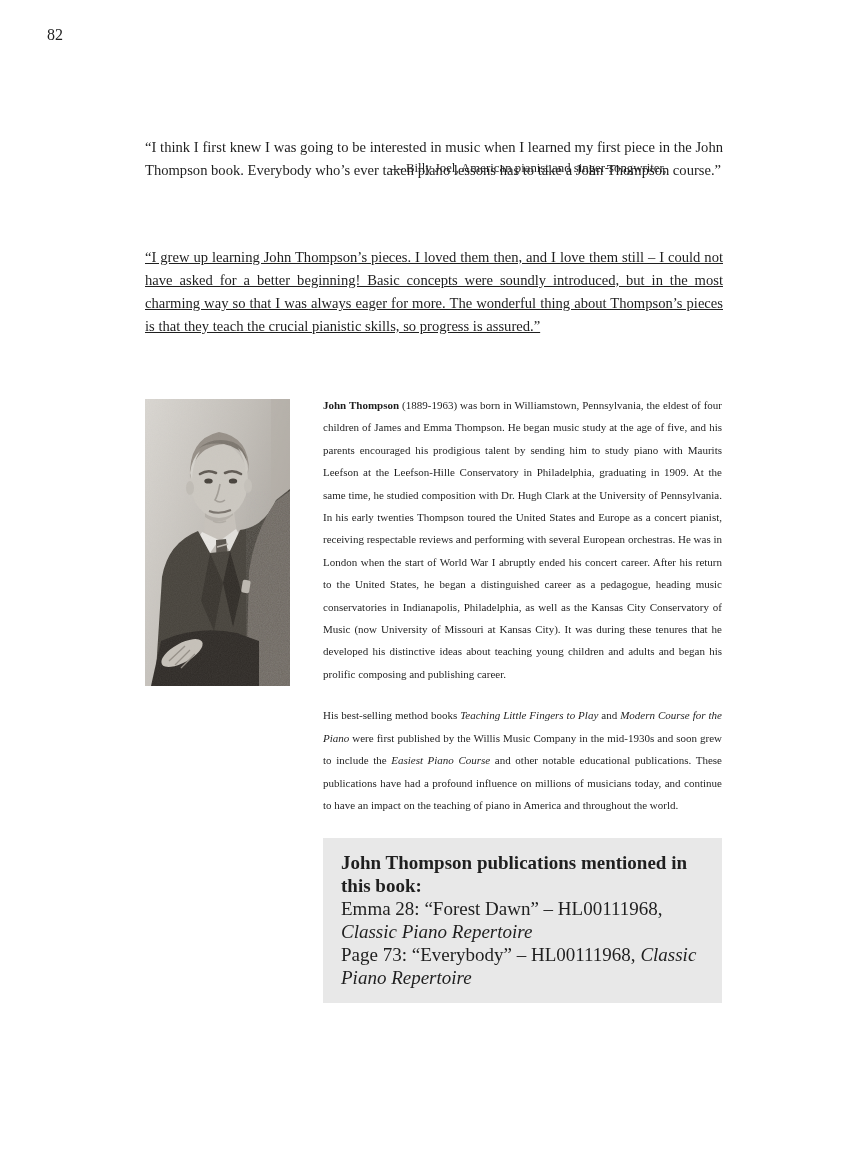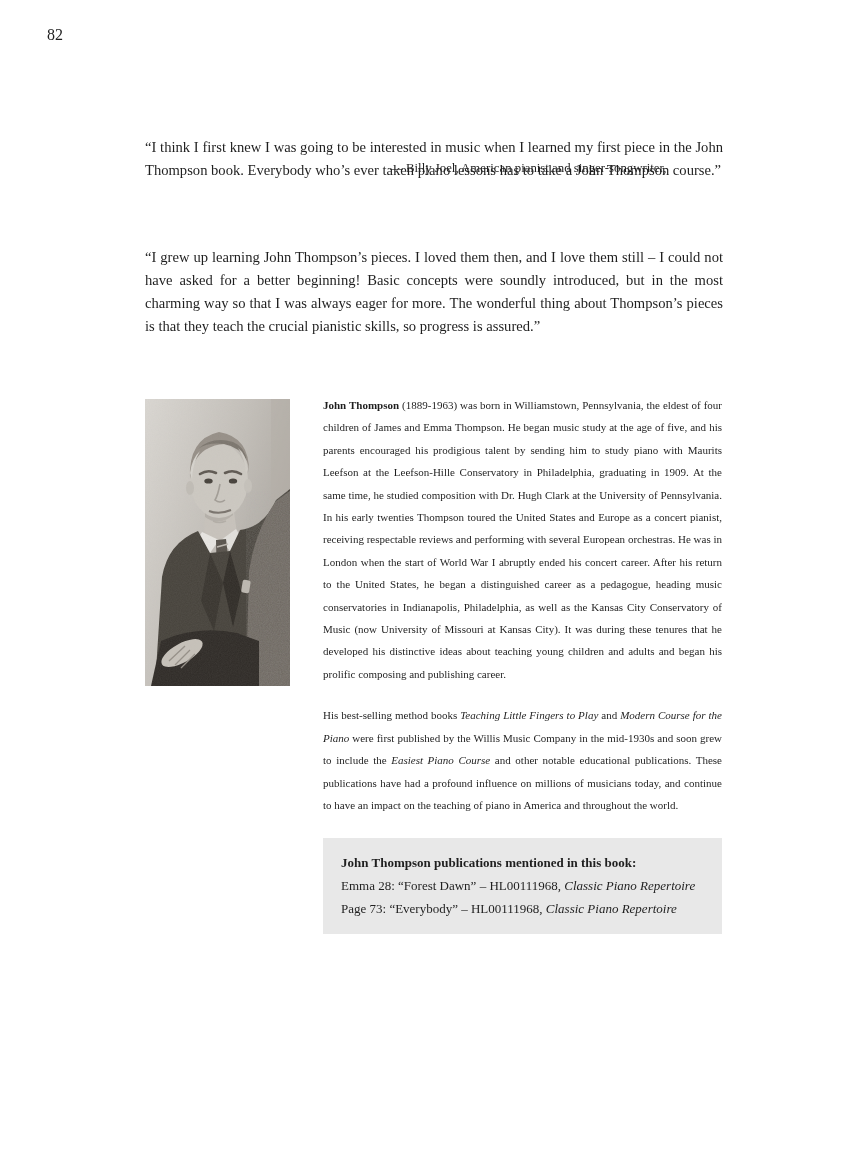--- a/index.html
+++ b/index.html
@@ -25,21 +25,21 @@
   .quote-text {
     position: absolute;
     left: 145px;
     width: 578px;
     font-size: 14.6px;
     line-height: 23px;
     text-align: justify;
     margin-top: 32px;
   }
   .quote-1 { top: 104px; }
-  .quote-2 { top: 214px; }
+  .quote-2 { top: 214px; text-decoration: underline; }
   .attribution {
     position: absolute;
     left: 390px;
     font-size: 12.8px;
     line-height: 20px;
   }
   .attribution-1 { top: 158px; }
   .attribution-2 { top: 320px; }
   .attribution .line2 { padding-left: 16px; }
   .portrait {
@@ -59,21 +59,21 @@
     font-size: 11px;
     line-height: 22.4px;
     text-align: justify;
     margin: 0;
   }
   .bio-paragraph + .bio-paragraph { margin-top: 19px; }
   .publications-box {
     margin-top: 22px;
     background: #e8e8e8;
     padding: 13px 18px 14px 18px;
-    font-size: 13px;
+    font-size: 19px;
     line-height: 23px;
   }
   .publications-title { font-weight: bold; }
   .pub-item { white-space: normal; }
 </style>
 </head>
 <body>
 
 <div class="page">
 

